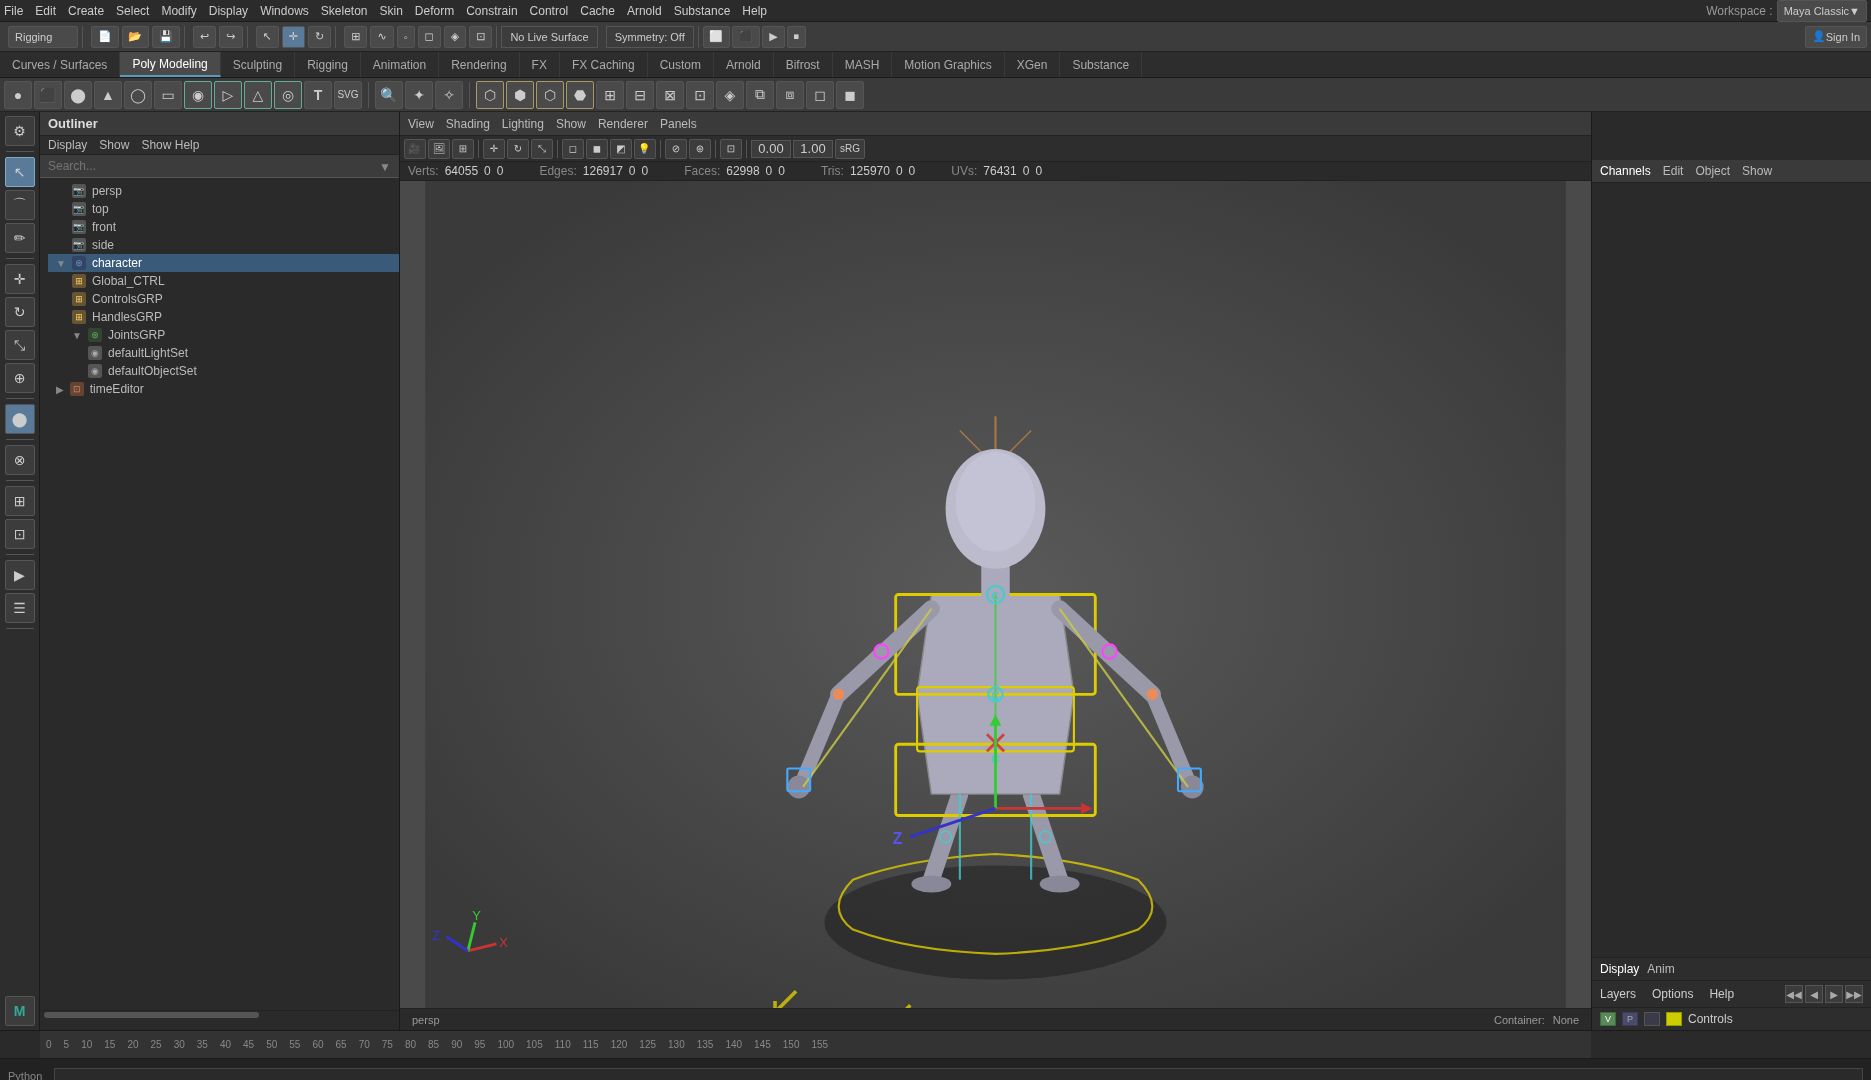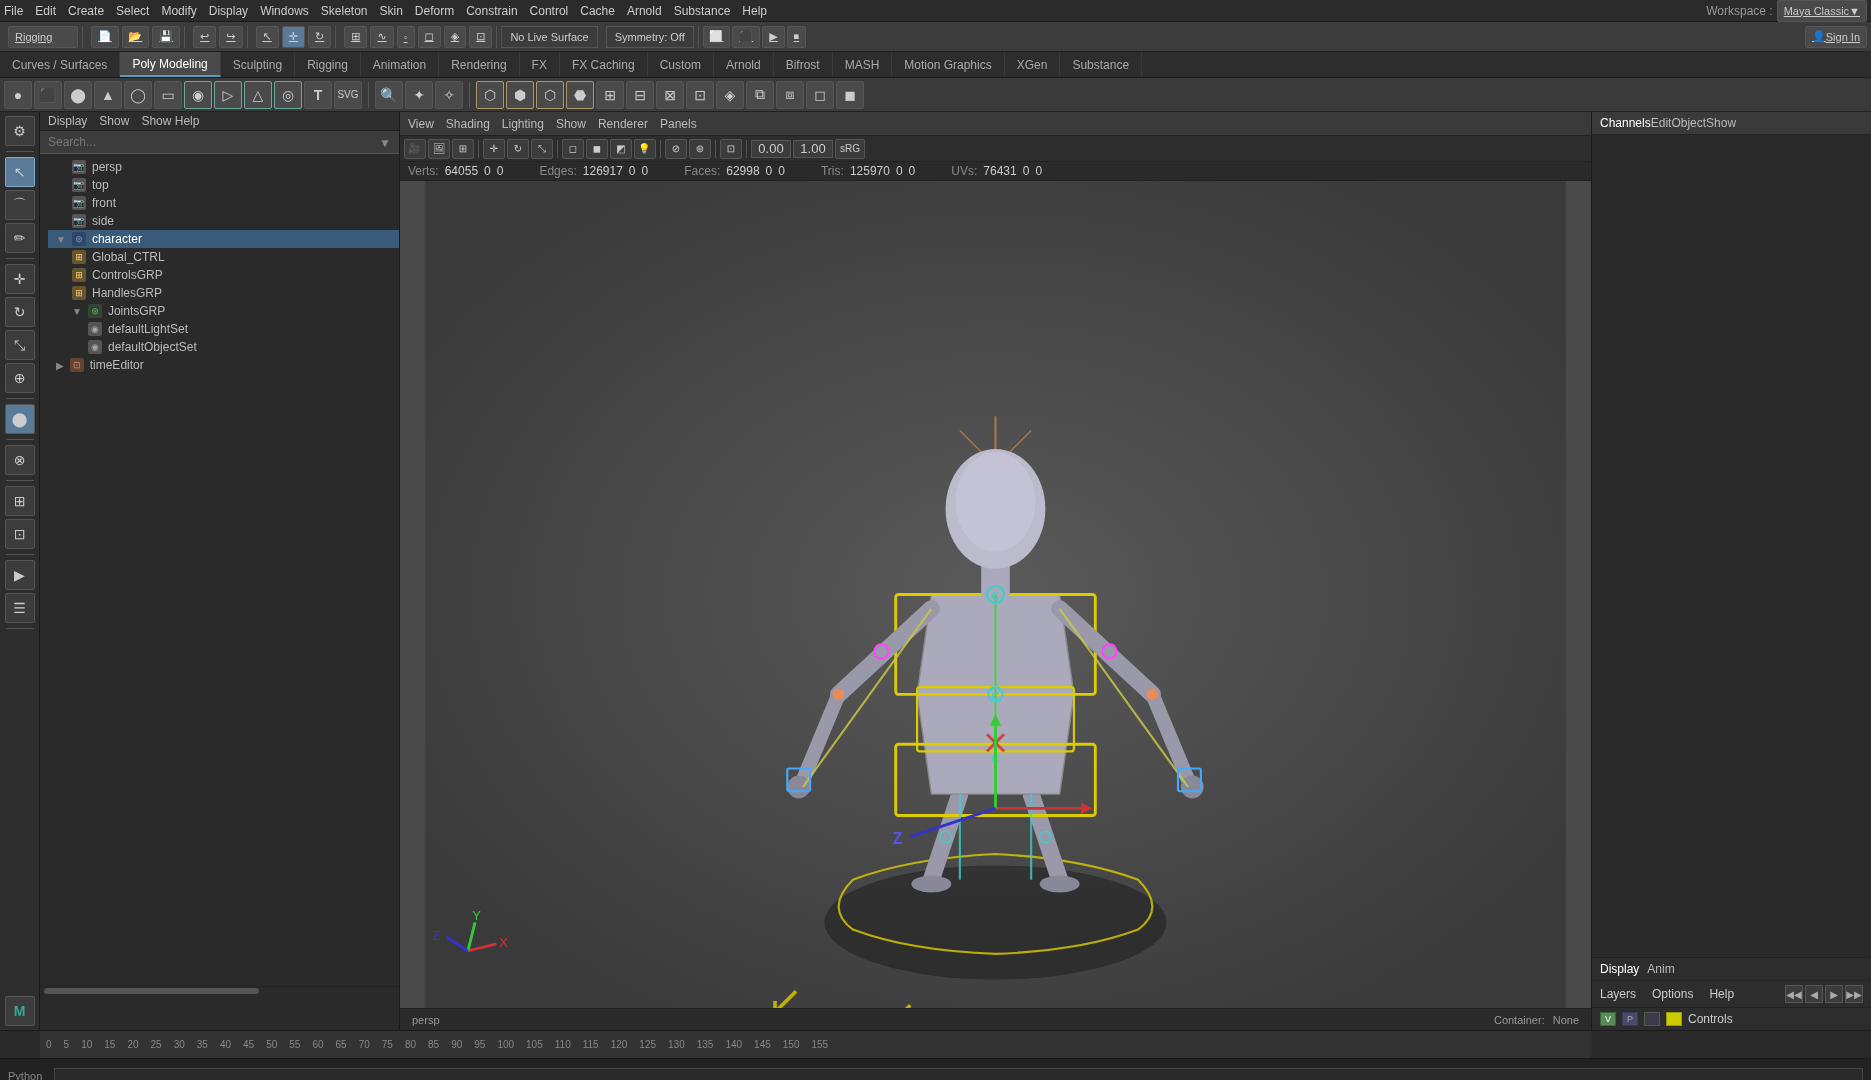--- a/index.html
+++ b/index.html
@@ -5,21 +5,21 @@
     * { box-sizing: border-box; margin: 0; padding: 0; }
     body { background: #3a3a3a; color: #ccc; font-family: Arial, sans-serif; font-size: 12px; overflow: hidden; width: 1871px; height: 1080px; }
 
     
     .menu-bar { background: #2b2b2b; height: 22px; display: flex; align-items: center; padding: 2px 4px; gap: 12px; border-bottom: 1px solid #1a1a1a; }
     .menu-bar span { color: #ccc; font-size: 12px; cursor: pointer; }
 
     
     .toolbar1 { background: #3c3c3c; height: 30px; display: flex; align-items: center; padding: 0 4px; gap: 4px; border-bottom: 1px solid #222; }
     .toolbar-section { display: flex; align-items: center; gap: 3px; padding: 0 4px; border-right: 1px solid #555; }
-    .toolbar-btn { background: #4a4a4a; border: 1px solid #555; color: #ccc; padding: 2px 6px; font-size: 11px; cursor: pointer; border-radius: 2px; height: 22px; display: flex; align-items: center; text-decoration: underline; }
+    .toolbar-btn { background: #4a4a4a; border: 1px solid #555; color: #ccc; padding: 2px 6px; font-size: 11px; cursor: pointer; border-radius: 2px; height: 22px; display: flex; align-items: center; }
     .toolbar-btn.active { background: #5a7a9a; }
     .no-live-surface { background: #3c3c3c; border: 1px solid #555; color: #ccc; padding: 2px 8px; font-size: 11px; height: 22px; display: flex; align-items: center; gap: 4px; }
     .symmetry-btn { background: #3c3c3c; border: 1px solid #555; color: #ccc; padding: 2px 8px; font-size: 11px; height: 22px; display: flex; align-items: center; }
 
     
     .tab-bar { background: #2d2d2d; height: 26px; display: flex; align-items: center; border-bottom: 1px solid #1a1a1a; }
     .tab-item { padding: 4px 12px; font-size: 12px; color: #aaa; cursor: pointer; border-right: 1px solid #3a3a3a; height: 100%; display: flex; align-items: center; }
     .tab-item.active { color: #fff; background: #4a4a4a; border-bottom: 2px solid #5a9aba; }
 
     
@@ -67,21 +67,21 @@
     .stats-bar { background: #2a2a2a; padding: 2px 8px; display: flex; gap: 36px; border-bottom: 1px solid #222; flex-shrink: 0; font-size: 12px; color: #aaa; }
     .stat-item { display: flex; gap: 6px; }
     .stat-label { color: #888; }
     .stat-val { color: #ccc; }
     .viewport-canvas { flex: 1; position: relative; overflow: hidden; }
     .viewport-bottom { background: #2a2a2a; height: 22px; display: flex; align-items: center; justify-content: space-between; padding: 0 12px; border-top: 1px solid #222; flex-shrink: 0; }
     .viewport-bottom span { color: #999; font-size: 11px; }
 
     
     .right-panel { width: 280px; background: #2a2a2a; border-left: 1px solid #1a1a1a; display: flex; flex-direction: column; flex-shrink: 0; }
-    .channels-header { background: #3a3a3a; padding: 4px 8px; display: flex; border-bottom: 1px solid #222; }
+    .channels-header { background: #3a3a3a; padding: 4px 8px; display: flex; gap: 12px; border-bottom: 1px solid #222; margin-top: 48px; }
     .channels-header span { color: #bbb; font-size: 12px; cursor: pointer; }
     .channels-header span.active { color: #fff; }
     .channels-body { flex: 1; overflow-y: auto; background: #2a2a2a; }
     .channels-footer { background: #2d2d2d; border-top: 1px solid #222; }
     .channels-tabs { display: flex; gap: 8px; padding: 4px 8px; border-bottom: 1px solid #222; }
     .channels-tabs span { color: #bbb; font-size: 12px; cursor: pointer; }
     .channels-tabs span.active { color: #fff; }
     .layer-controls { display: flex; gap: 16px; padding: 4px 8px; border-bottom: 1px solid #222; align-items: center; }
     .layer-btn { width: 18px; height: 18px; background: #3c3c3c; border: 1px solid #555; color: #aaa; font-size: 10px; display: flex; align-items: center; justify-content: center; cursor: pointer; }
     .layer-item { display: flex; align-items: center; gap: 6px; padding: 4px 8px; }
@@ -255,20 +255,21 @@
     <div class="tool-separator"></div>
     <div class="tool-btn">▶</div>
     <div class="tool-btn">☰</div>
     <div class="tool-separator"></div>
     <div style="margin-top:auto;">
       <div class="tool-btn" style="font-weight:bold; color:#3a9;">M</div>
     </div>
   </div>
 
   <div class="outliner">
+    <div class="outliner-header">Outliner</div>
     <div class="outliner-menubar">
       <span>Display</span>
       <span>Show</span>
       <span>Show Help</span>
     </div>
     <div style="position:relative; display:flex; align-items:center;">
       <input class="outliner-search" type="text" placeholder="Search..." style="">
       <span style="position:absolute;right:8px;color:#888;">▼</span>
     </div>
     <div style="display:flex;height:calc(100% - 86px);">

